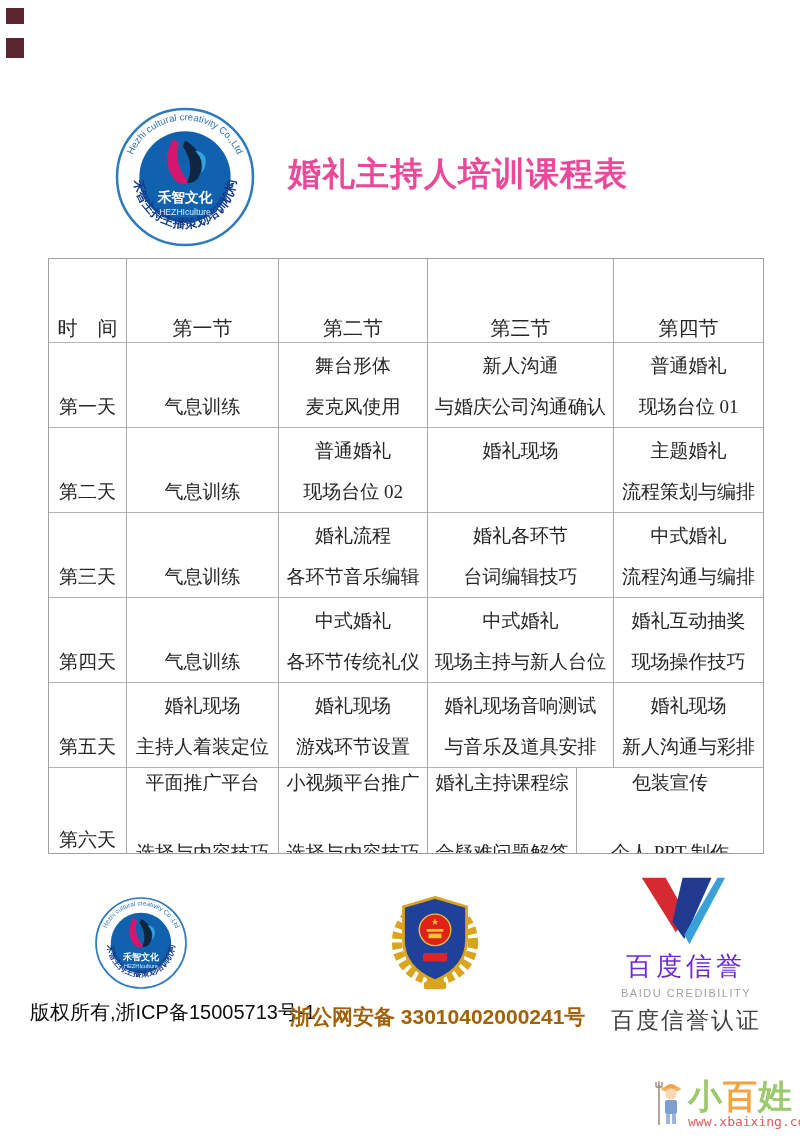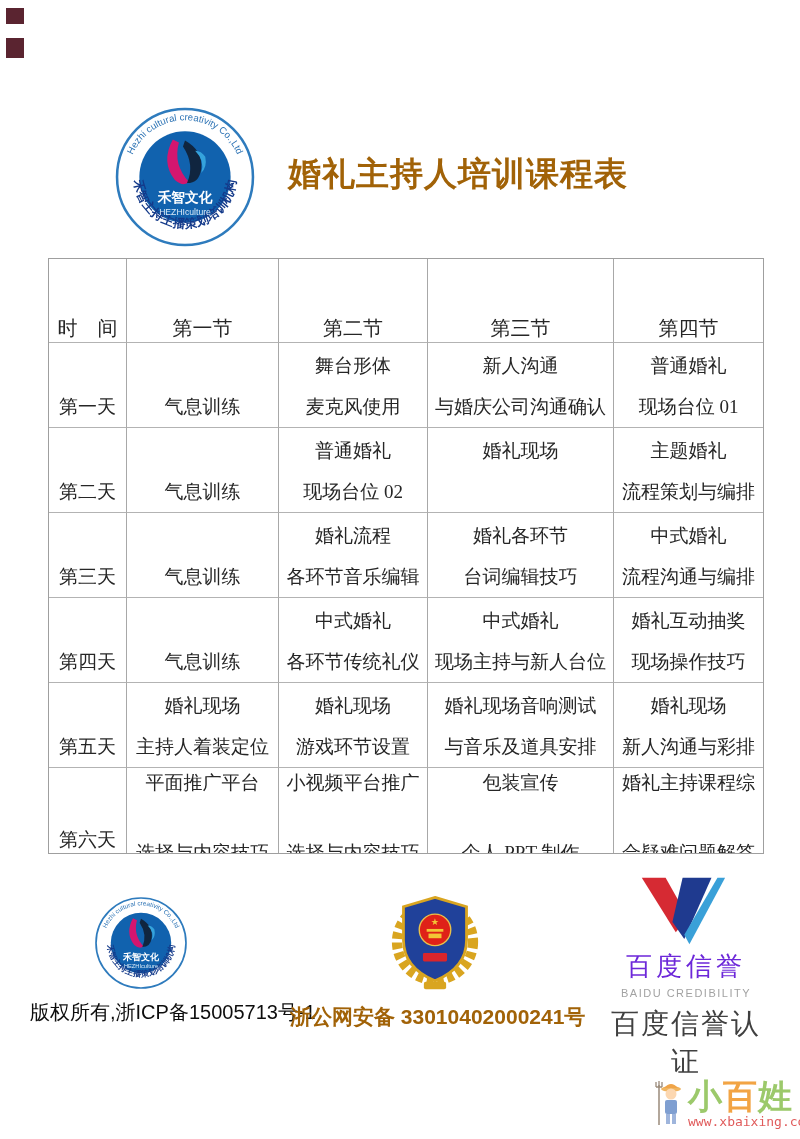--- a/index.html
+++ b/index.html
@@ -9,21 +9,21 @@
   }
   
   .corner-mark{position:absolute;background:#5a2430;}
   .corner-mark.m1{left:6px;top:8px;width:18px;height:16px;}
   .corner-mark.m2{left:6px;top:38px;width:18px;height:20px;}
 
   
   .header-logo{position:absolute;left:114px;top:106px;width:142px;height:142px;}
   .page-title{
     position:absolute;left:288px;top:152px;width:330px;
-    font-size:33px;font-weight:bold;color:#a16207;letter-spacing:1px;
+    font-size:33px;font-weight:bold;color:#ec4899;letter-spacing:1px;
     font-family:"Liberation Sans","DejaVu Sans",sans-serif;white-space:nowrap;
   }
 
   
   .course-table{
     position:absolute;left:48px;top:258px;
     border:1px solid #9f9f9f;background:#fff;
     font-family:"Liberation Serif","DejaVu Serif",serif;color:#262626;
   }
   .t-row{display:flex;}
@@ -43,21 +43,21 @@
   .footer-logo{position:absolute;left:94px;top:896px;width:94px;height:94px;}
   .copyright{position:absolute;left:30px;top:999px;font-size:20px;color:#0d0d0d;
     letter-spacing:0px;white-space:nowrap;}
   .police-badge{position:absolute;left:388px;top:890px;width:94px;height:102px;}
   .police-text{position:absolute;left:290px;top:1003px;width:290px;text-align:center;
     font-size:21px;font-weight:bold;color:#a16207;white-space:nowrap;}
   .baidu-block{position:absolute;left:600px;top:876px;width:172px;text-align:center;}
   .baidu-v{display:block;margin:0 auto;}
   .baidu-cn{font-size:26px;color:#6d28d9;letter-spacing:4px;margin-top:3px;}
   .baidu-en{font-size:11px;color:#a2a2a2;letter-spacing:1.5px;margin-top:3px;}
-  .baidu-cert{font-size:28px;color:#404040;letter-spacing:2px;margin-top:6px;}
+  .baidu-cert{font-size:23px;color:#404040;letter-spacing:2px;margin-top:6px;}
 
   
   .watermark{position:absolute;left:654px;top:1078px;display:flex;align-items:flex-start;}
   .wm-text{margin-left:2px;}
   .wm-cn{font-size:34px;font-weight:bold;line-height:36px;letter-spacing:1px;
     font-family:"Liberation Sans",sans-serif;}
   .wm-green{color:#9cc96b;}
   .wm-orange{color:#f2a444;}
   .wm-url{font-size:13px;color:#e05b5b;font-family:"DejaVu Sans Mono",monospace;
     margin-top:0px;white-space:nowrap;}
@@ -219,27 +219,27 @@
         <div class="ln">第六天</div>
       </div>
     <div class="cell c1">
         <div class="ln">平面推广平台</div>
         <div class="ln">选择与内容技巧</div>
       </div>
     <div class="cell c2">
         <div class="ln">小视频平台推广</div>
         <div class="ln">选择与内容技巧</div>
       </div>
+    <div class="cell c4">
+        <div class="ln">婚礼主持课程综</div>
+        <div class="ln">合疑难问题解答</div>
+      </div>
     <div class="cell c3">
         <div class="ln">包装宣传</div>
         <div class="ln">个人 PPT 制作</div>
-      </div>
-    <div class="cell c4">
-        <div class="ln">婚礼主持课程综</div>
-        <div class="ln">合疑难问题解答</div>
       </div>
   </div>
 </div>
 
 <svg class="footer-logo" viewBox="0 0 140 140">
   <circle cx="70" cy="70" r="67" fill="#ffffff" stroke="#2e7bbd" stroke-width="2.5"></circle>
   <circle cx="70" cy="70" r="45" fill="#1162ae"></circle>
   <defs>
     <path id="arcTop2" d="M 14 70 A 56 56 0 0 1 126 70"></path>
     <path id="arcBot2" d="M 20 70 A 50 50 0 0 0 120 70"></path>

